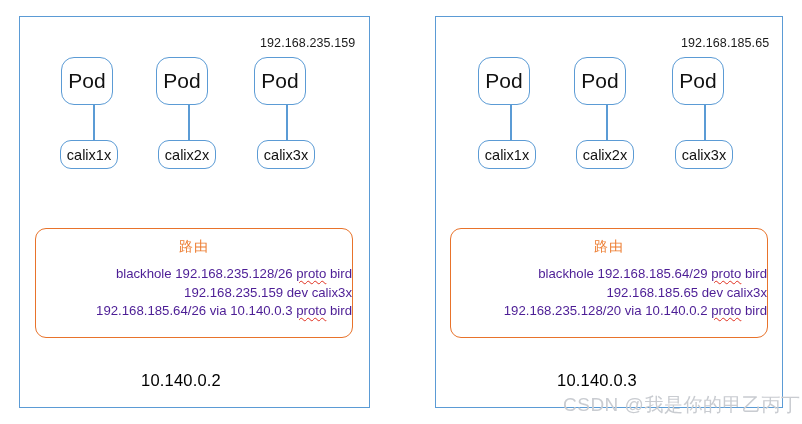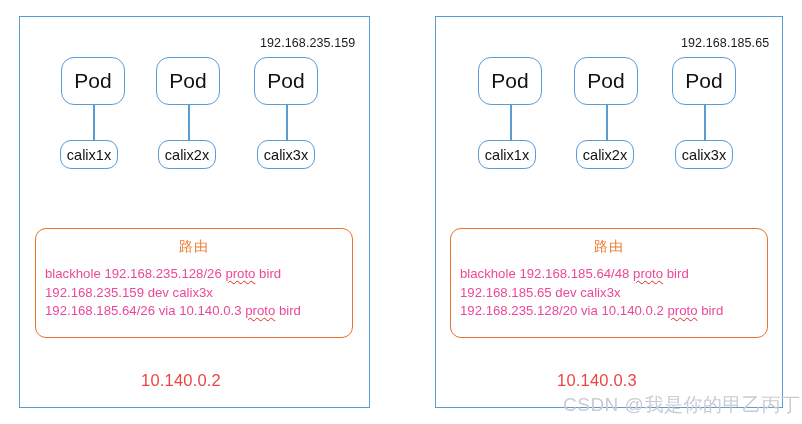--- a/index.html
+++ b/index.html
@@ -40,21 +40,21 @@
     box-sizing: border-box;
     border: 1.6px solid #5B9BD5;
     background: #ffffff;
     border-radius: 12px;
     display: flex;
     align-items: center;
     justify-content: center;
     color: #111111;
   }
   .pod-box {
-    width: 64px;
+    width: 52px;
     height: 48px;
     border-radius: 13px;
     font-size: 21px;
   }
   .calix-box {
     width: 58px;
     height: 29px;
     border-radius: 11px;
     font-size: 14.5px;
   }
@@ -92,35 +92,36 @@
     font-size: 14px;
     margin-top: 9px;
     color: #ED7D31;
     letter-spacing: 1px;
   }
   .routing-lines {
     margin-top: 9px;
     padding-left: 9px;
     font-size: 13.2px;
     line-height: 18.5px;
-    color: #ec4899;
-    white-space: nowrap;
+    color: #4c1d95;
+    white-space: nowrap;
+    text-align: right;
   }
   .routing-line { display: block; }
   .spellcheck {
     text-decoration: underline wavy #E03020;
     text-decoration-thickness: 1px;
     text-underline-offset: 2px;
   }
 
   
   .node-ip-caption {
     position: absolute;
     font-size: 16.5px;
-    color: #ef4444;
+    color: #000000;
     white-space: nowrap;
     letter-spacing: 0.2px;
   }
 
   
   #watermark {
     position: absolute;
     left: 563px;
     top: 392px;
     font-size: 19px;
@@ -197,21 +198,21 @@
   <div class="box calix-box" style="left:576px; top:140px;">
     <span>calix2x</span>
   </div>
   <div class="box calix-box" style="left:675px; top:140px;">
     <span>calix3x</span>
   </div>
 
   <div class="routing-box" id="routing-box-right">
     <div class="routing-title">路由</div>
     <div class="routing-lines" id="routing-lines-right">
-        <span class="routing-line"><span>blackhole 192.168.185.64/48 </span><span class="spellcheck">proto</span><span> bird</span></span>
+        <span class="routing-line"><span>blackhole 192.168.185.64/29 </span><span class="spellcheck">proto</span><span> bird</span></span>
         <span class="routing-line"><span>192.168.185.65 dev calix3x</span></span>
         <span class="routing-line"><span>192.168.235.128/20 via 10.140.0.2 </span><span class="spellcheck">proto</span><span> bird</span></span>
       </div>
   </div>
 
   <div class="node-ip-caption" style="left:557px; top:371px;">10.140.0.3</div>
 
   <div id="watermark">CSDN @我是你的甲乙丙丁</div>
 
 </div>

